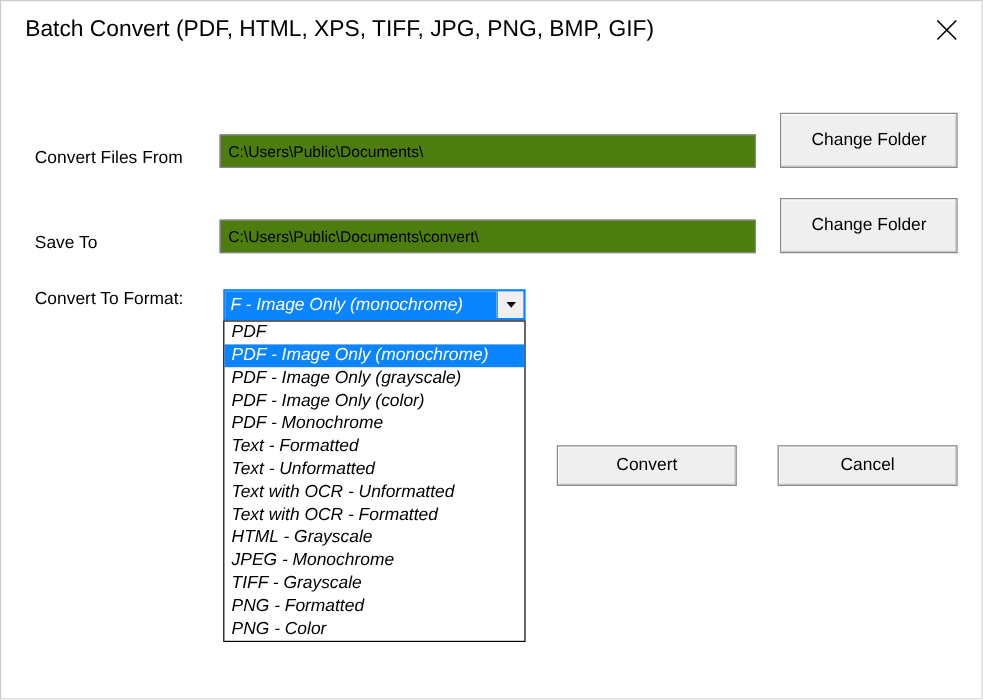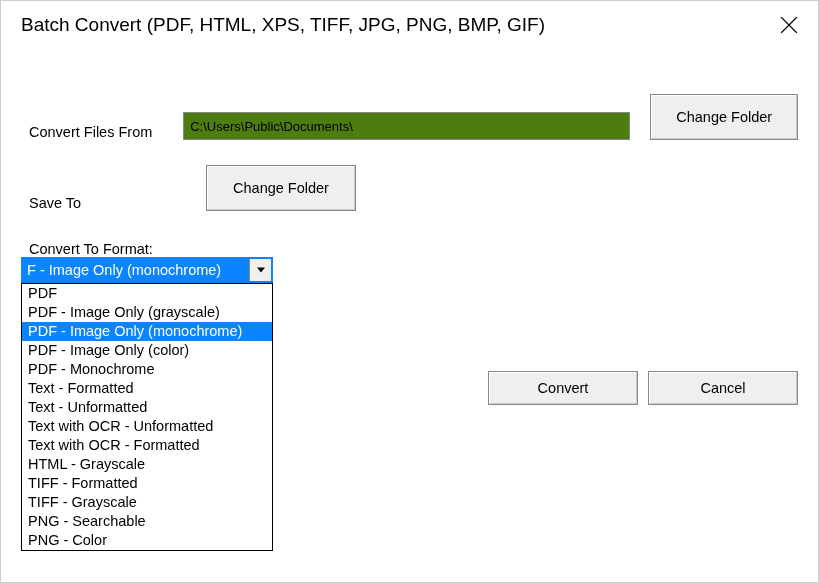--- a/index.html
+++ b/index.html
@@ -70,25 +70,25 @@
       font-size: 14.5px;
       font-family: Arial, sans-serif;
       cursor: pointer;
       box-shadow: inset -1px -1px 0 rgba(0,0,0,0.15), inset 1px 1px 0 #fff;
     }
     .format-row {
       display: flex;
       align-items: flex-start;
       margin-top: 30px;
       position: relative;
-      flex-direction: column;
     }
     .combo-wrap {
       position: relative;
       width: 240px;
+      font-style: italic;
     }
     .combo {
       width: 252px;
       height: 26px;
       border: 2px solid #0a84ff;
       background: #fff;
       display: flex;
       align-items: center;
       position: relative;
       cursor: pointer;
@@ -133,21 +133,21 @@
     }
     .option.selected {
       background: #0a84ff;
       color: #fff;
     }
     .bottom-buttons {
       position: absolute;
       right: 20px;
       top: 370px;
       display: flex;
-      gap: 10px;
+      gap: 34px;
     }
     .main-btn {
       width: 150px;
       height: 34px;
       background: #efefef;
       border: 1px solid #888;
       font-size: 14.5px;
       font-family: Arial, sans-serif;
       cursor: pointer;
       box-shadow: inset -1px -1px 0 rgba(0,0,0,0.15), inset 1px 1px 0 #fff;
@@ -171,48 +171,49 @@
   <div class="content">
 
     <div class="row">
       <div class="label">Convert Files From</div>
       <input class="text-input" type="text" value="C:\Users\Public\Documents\" style="">
       <button class="change-btn">Change Folder</button>
     </div>
 
     <div class="row">
       <div class="label">Save To</div>
+      <input class="text-input" type="text" value="C:\Users\Public\Documents\convert\" style="">
       <button class="change-btn">Change Folder</button>
     </div>
 
     <div class="format-row">
       <div class="label">Convert To Format:</div>
       <div class="combo-wrap">
         <div class="combo">
           <div class="combo-selected">F - Image Only (monochrome)</div>
           <div class="combo-btn">
             <svg viewBox="0 0 10 6">
                 <polygon points="0,0 10,0 5,6" fill="#000"></polygon>
               </svg>
           </div>
         </div>
         <div class="dropdown" id="format-dropdown">
             <div class="option">PDF</div>
+            <div class="option selected">PDF - Image Only (monochrome)</div>
             <div class="option">PDF - Image Only (grayscale)</div>
-            <div class="option selected">PDF - Image Only (monochrome)</div>
             <div class="option">PDF - Image Only (color)</div>
             <div class="option">PDF - Monochrome</div>
             <div class="option">Text - Formatted</div>
             <div class="option">Text - Unformatted</div>
             <div class="option">Text with OCR - Unformatted</div>
             <div class="option">Text with OCR - Formatted</div>
             <div class="option">HTML - Grayscale</div>
-            <div class="option">TIFF - Formatted</div>
+            <div class="option">JPEG - Monochrome</div>
             <div class="option">TIFF - Grayscale</div>
-            <div class="option">PNG - Searchable</div>
+            <div class="option">PNG - Formatted</div>
             <div class="option">PNG - Color</div>
           </div>
       </div>
     </div>
 
   </div>
 
   <div class="bottom-buttons">
     <button class="main-btn">Convert</button>
     <button class="main-btn">Cancel</button>

